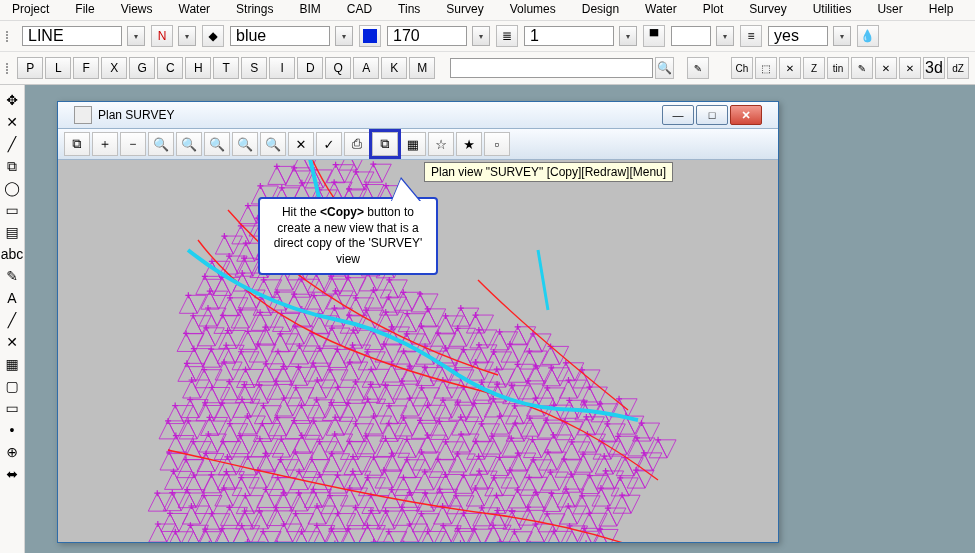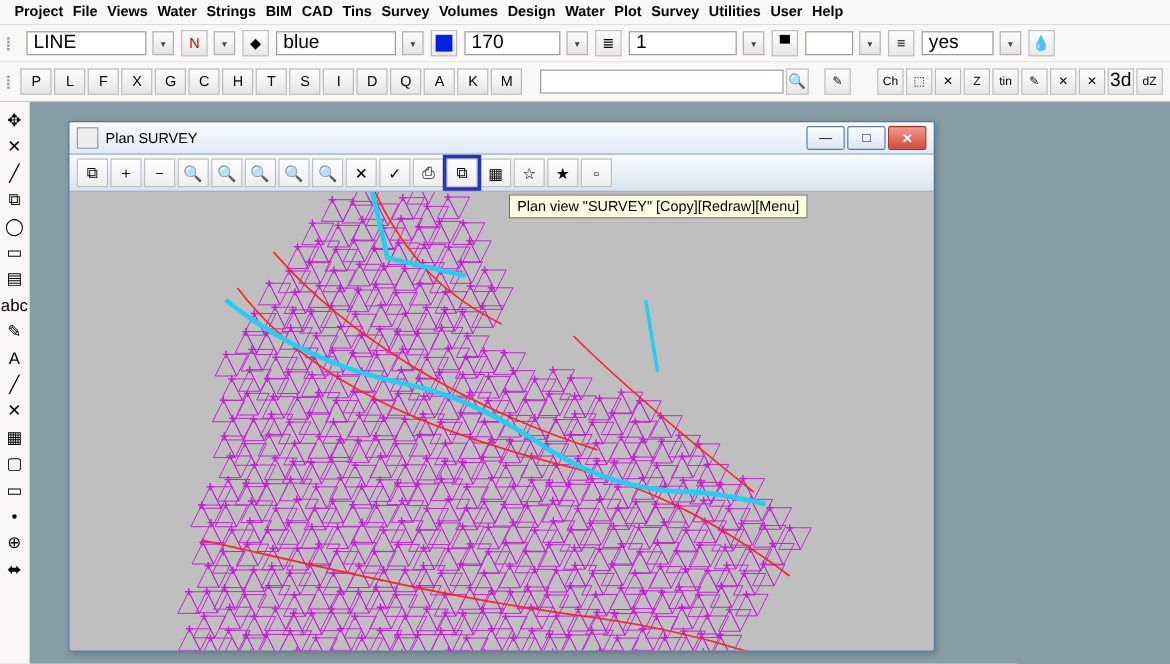--- a/index.html
+++ b/index.html
@@ -6,25 +6,24 @@
     margin: 0;
     font-family: Tahoma, Arial, sans-serif;
     font-size: 12px;
     background: #f0f0f0;
     overflow: hidden;
     width: 975px;
     height: 553px;
   }
   .menubar {
     display: flex;
-    gap: 8px;
+    gap: 26px;
     padding: 2px 10px 4px 12px;
     background: #f9f8f6;
     border-bottom: 1px solid #dcdcdc;
-    font-weight: bold;
   }
   .menubar span {
     cursor: default;
   }
   .topbar1 {
     display: flex;
     align-items: center;
     padding: 2px 6px;
     gap: 6px;
     background: #f9f8f6;
@@ -130,21 +129,21 @@
     box-shadow: 2px 2px 6px rgba(0,0,0,0.25);
     display: flex;
     flex-direction: column;
   }
   .plan-titlebar {
     height: 26px;
     background: linear-gradient(#f8fbff,#dfeaf6);
     border-bottom: 1px solid #99b3cc;
     display: flex;
     align-items: center;
-    padding: 0 6px;
+    padding: 0 16px;
     gap: 6px;
   }
   .plan-titlebar .icon {
     width: 16px;
     height: 16px;
     background: #eee;
     border: 1px solid #999;
   }
   .win-ctrls {
     margin-left: auto;
@@ -1298,20 +1297,23 @@
               <path d="M 250 -10 C 280 60, 320 90, 360 110"></path>
               <path d="M 420 120 C 460 160, 520 210, 570 250"></path>
             </g>
           <path d="M 130 90 C 180 130, 230 150, 280 160 C 330 170, 370 195, 400 215 C 440 240, 480 250, 520 250 C 550 252, 565 257, 580 260" stroke="#20d0f0" stroke-width="4" fill="none"></path>
           <path d="M 250 -10 L 265 55 L 330 70" stroke="#20d0f0" stroke-width="4" fill="none"></path>
           <path d="M 480 90 L 490 150" stroke="#20d0f0" stroke-width="3" fill="none"></path>
         </svg>
 
         <div class="tooltip-box">Plan view "SURVEY" [Copy][Redraw][Menu]</div>
 
+        <div class="callout">
+          <span>Hit the </span><b>&lt;Copy&gt;</b><span> button to create a new view that is a direct copy of the 'SURVEY' view</span>
+        </div>
 
         <div class="cursor">➤</div>
 
       </div>
     </div>
 
   </div>
 </div>
 
 </body></html>

